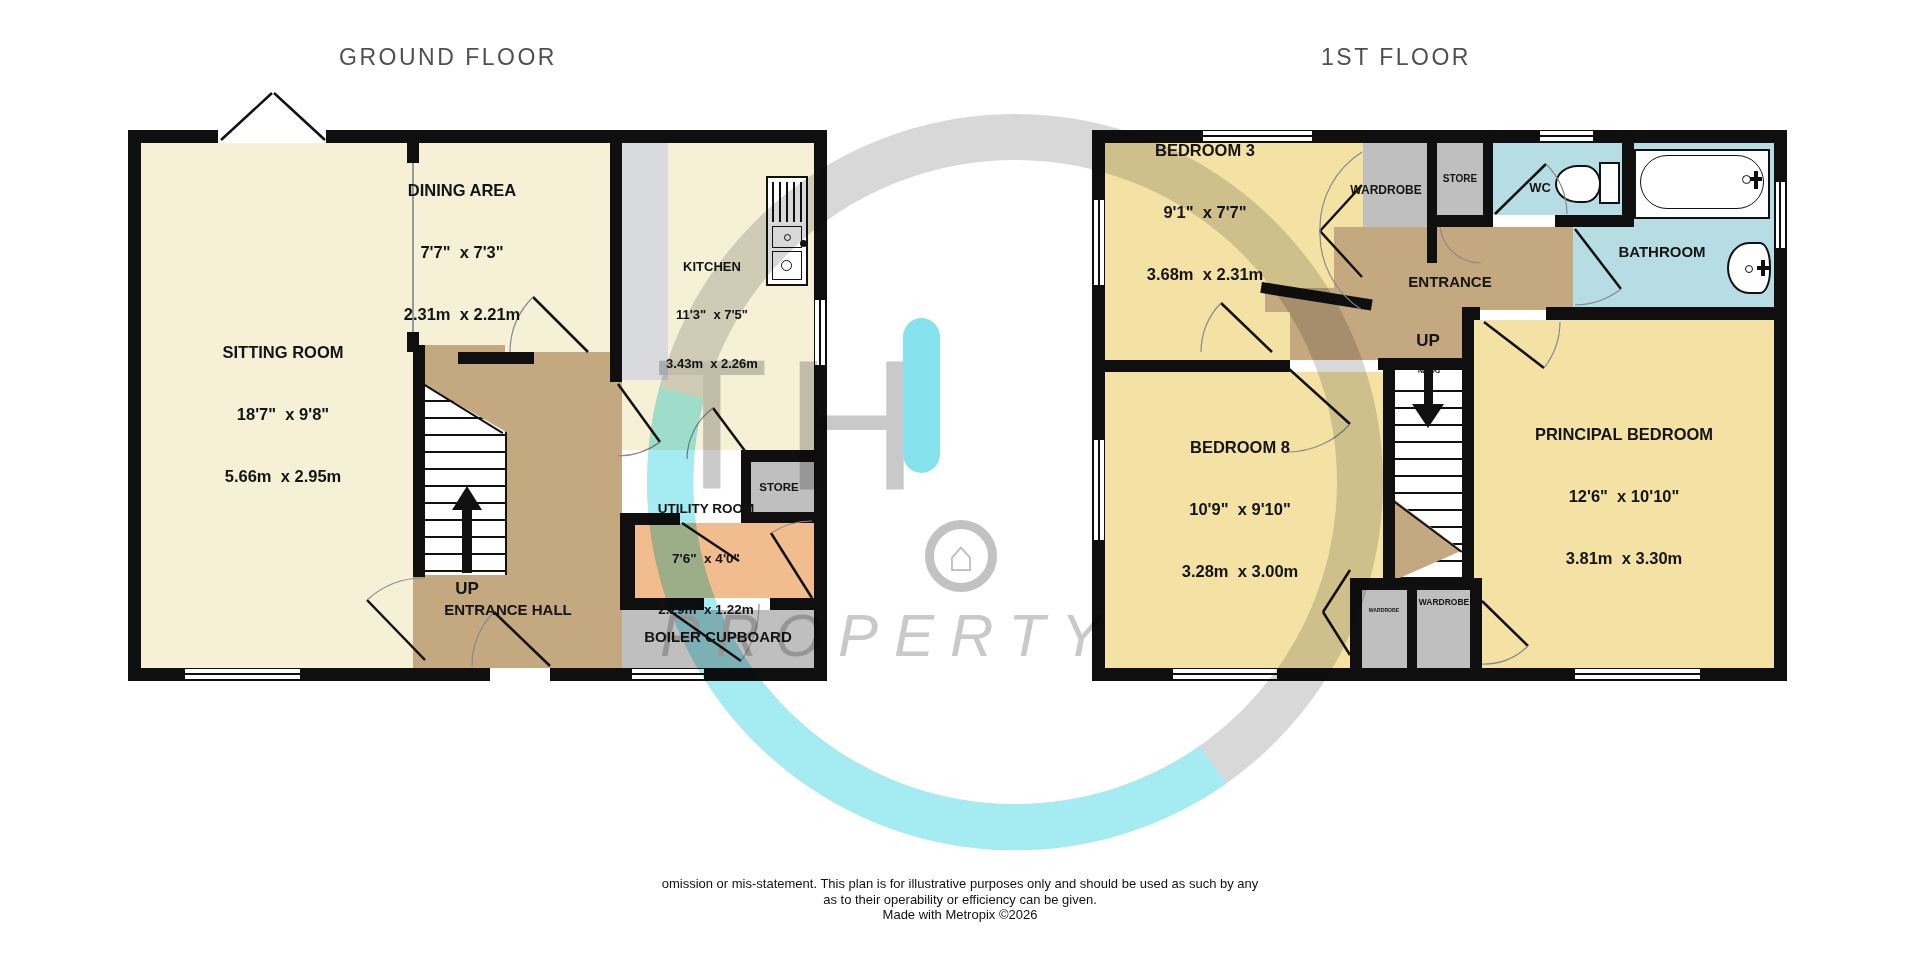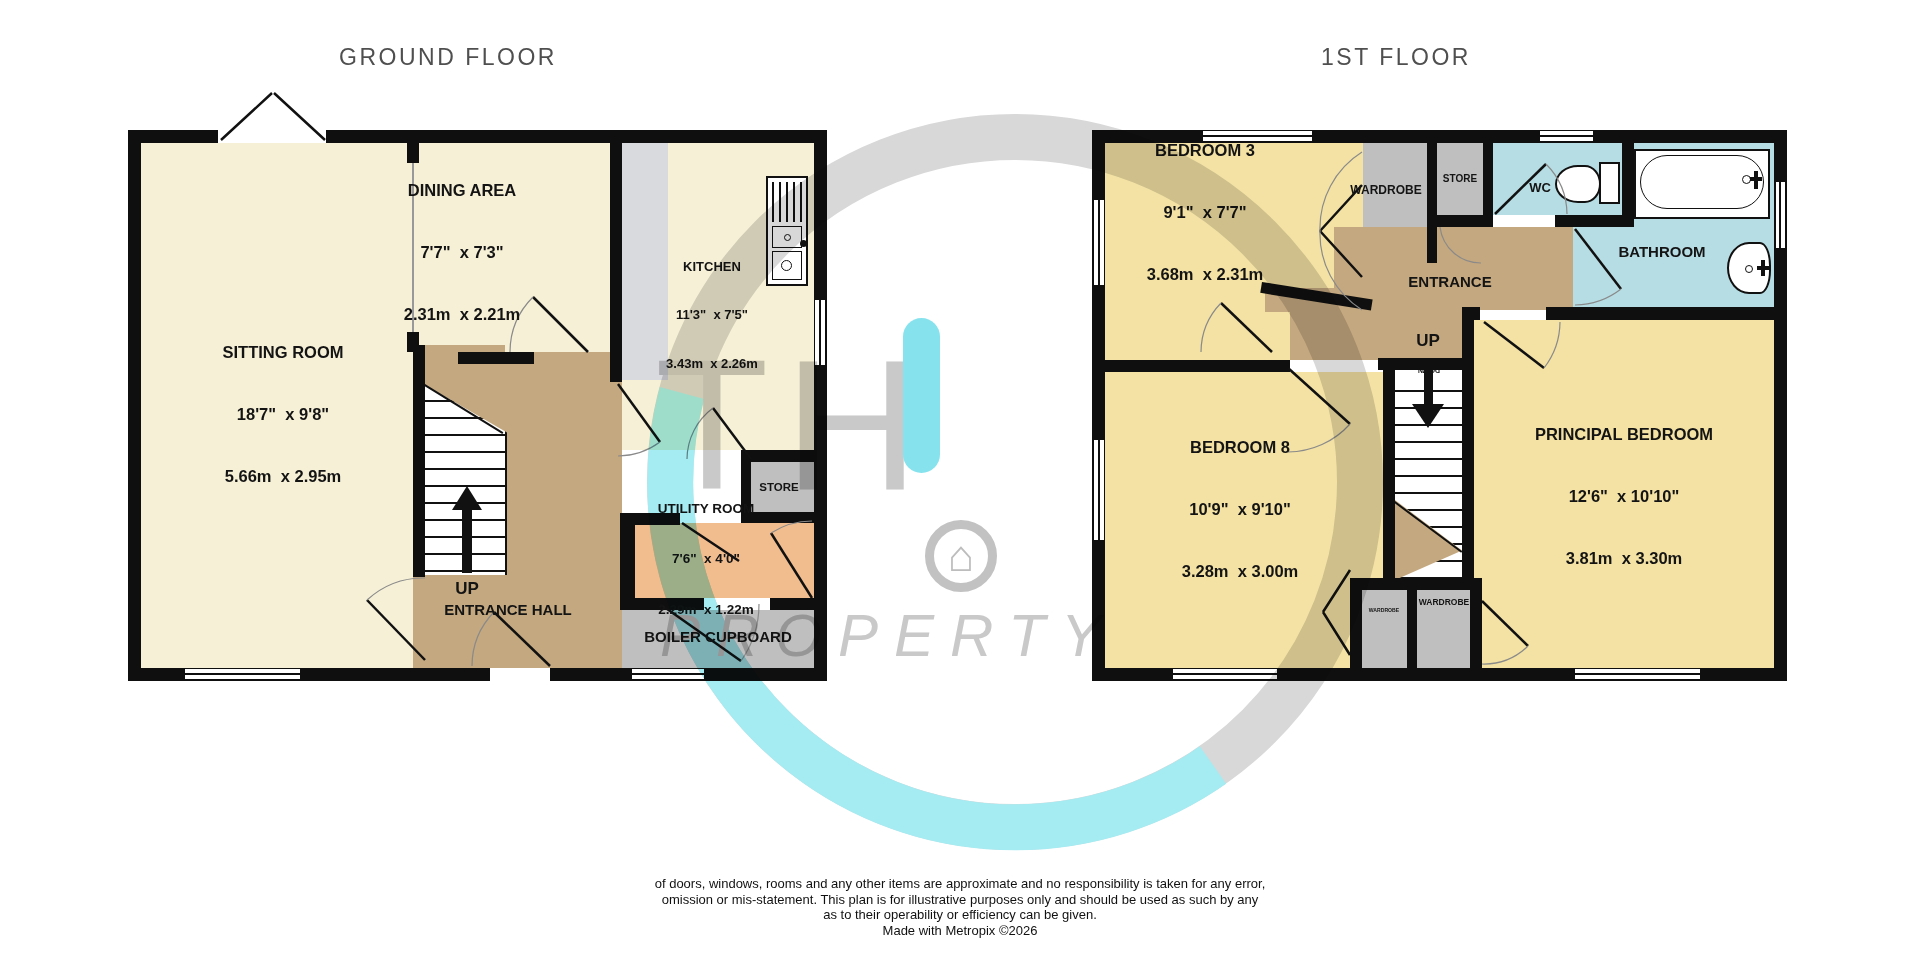--- a/index.html
+++ b/index.html
@@ -265,19 +265,18 @@
     </svg>
     <span class="wm-letter" style="left:655px;top:332px">TH</span>
     <div class="wm-bar"></div>
     <div class="wm-house">
         <span>⌂</span>
       </div>
     <span class="wm-word" style="left:660px;top:606px">PROPERTY</span>
   </div>
 
   <div class="footer">
-    <div>of doors, windows, rooms and any other items are approximate and no responsibility is taken for any error,</div>
     <div>omission or mis-statement. This plan is for illustrative purposes only and should be used as such by any</div>
     <div>as to their operability or efficiency can be given.</div>
     <div>Made with Metropix ©2026</div>
   </div>
 
 </div>
 
 </body></html>

